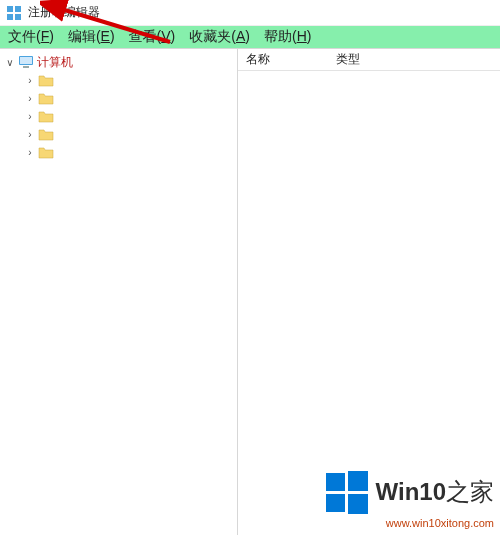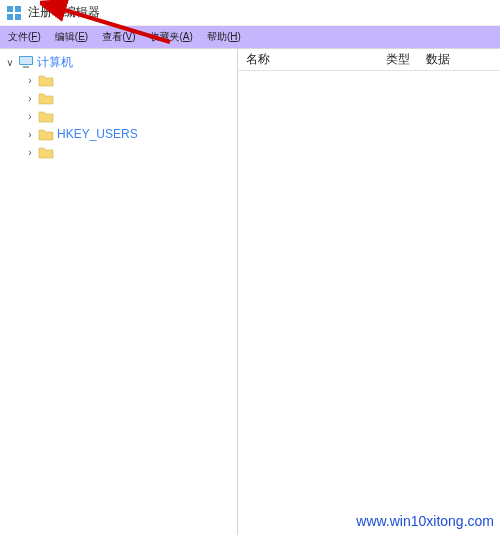--- a/index.html
+++ b/index.html
@@ -26,22 +26,22 @@
     display: inline-flex;
     align-items: center; justify-content: center;
   }
   .titlebar-text { color: #222; }
   .menubar {
     height: 22px;
     display: flex;
     align-items: center;
     gap: 14px;
     padding: 0 8px;
-    background: #c4b5fd;
-    font-size: 10px;
+    background: #86efac;
+    font-size: 14px;
     color: #222;
   }
   .menu-item { cursor: default; }
   .menu-item .hotkey { text-decoration: underline; }
   .content {
     display: flex;
     height: calc(100% - 26px - 22px);
     border-top: 1px solid #d7d7d7;
   }
   .tree-pane {
@@ -56,48 +56,48 @@
     align-items: center;
     height: 18px;
     padding-left: 4px;
     white-space: nowrap;
   }
   .tree-toggle {
     width: 12px; text-align: center; color: #555; font-size: 10px;
     margin-right: 2px;
   }
   .tree-icon { width: 16px; height: 16px; margin-right: 3px; display:inline-flex; align-items:center; justify-content:center;}
-  .tree-label { color: #3b82f6; }
+  .tree-label { color: #b91c1c; }
   .tree-children { list-style: none; padding-left: 20px; }
   .list-pane { flex: 1; display: flex; flex-direction: column; }
   .list-header {
     display: flex;
     align-items: center;
     height: 22px;
     border-bottom: 1px solid #e3e3e3;
     color: #222;
   }
   .col { padding: 0 8px; }
   .col-name { width: 90px; }
-  .col-type { width: 90px; text-align: right; }
+  .col-type { width: 90px; }
   .col-data { flex: 1; }
   .watermark {
     position: absolute;
     right: 6px;
     bottom: 6px;
     display: flex;
     flex-direction: column;
     align-items: flex-end;
     pointer-events: none;
   }
   .wm-row { display:flex; align-items:center; gap:6px; }
   .wm-logo { width:46px; height:46px; display:inline-flex; align-items:center; justify-content:center; }
   .wm-text { font-size: 24px; font-weight: 600; color: #2f2f2f; font-family: "Segoe UI", sans-serif; }
   .wm-text .thin { font-weight: 400; }
-  .wm-url { font-size: 14px; color: #1d4ed8; margin-top: 2px; text-align: center; }
+  .wm-url { font-size: 11px; color: #c2410c; margin-top: 2px; text-align: center; }
   
   .arrow {
     position: absolute;
     top: 0px; left: 40px;
     pointer-events: none;
   }
 </style>
 </head>
 <body>
 
@@ -162,49 +162,60 @@
                 </svg>
             </span>
           </li>
           <li class="tree-row">
             <span class="tree-toggle">›</span>
             <span class="tree-icon">
               <svg width="16" height="14" viewBox="0 0 16 14">
                   <path d="M1 3h5l1 2h8v8H1z" fill="#f7d774" stroke="#caa63e" stroke-width="0.5"></path>
                 </svg>
             </span>
-            <span class="tree-label">HKEY_USERS</span>
           </li>
           <li class="tree-row">
             <span class="tree-toggle">›</span>
             <span class="tree-icon">
               <svg width="16" height="14" viewBox="0 0 16 14">
                   <path d="M1 3h5l1 2h8v8H1z" fill="#f7d774" stroke="#caa63e" stroke-width="0.5"></path>
                 </svg>
             </span>
           </li>
         </ul>
       </li>
     </ul>
   </div>
 
   <div class="list-pane">
     <div class="list-header">
       <div class="col col-name">名称</div>
       <div class="col col-type">类型</div>
-      <div class="col col-data">数据</div>
     </div>
     <div style="flex:1"></div>
   </div>
 </div>
 
 <svg class="arrow" width="150" height="50">
   <defs>
     <marker id="ah" markerWidth="10" markerHeight="10" refX="2" refY="3" orient="auto">
       <path d="M0,0 L0,6 L8,3 z" fill="#d30000"></path>
     </marker>
   </defs>
   <line x1="130" y1="42" x2="18" y2="8" stroke="#d30000" stroke-width="4" marker-end="url(#ah)"></line>
 </svg>
 
 <div class="watermark">
+  <div class="wm-row">
+    <span class="wm-logo">
+      <svg width="46" height="46" viewBox="0 0 46 46">
+        <rect x="2" y="4" width="19" height="18" fill="#0078d7"></rect>
+        <rect x="24" y="2" width="20" height="20" fill="#0078d7"></rect>
+        <rect x="2" y="25" width="19" height="18" fill="#0078d7"></rect>
+        <rect x="24" y="25" width="20" height="20" fill="#0078d7"></rect>
+      </svg>
+    </span>
+    <span class="wm-text">
+      <span>Win10</span><span class="thin">之家</span>
+    </span>
+  </div>
   <div class="wm-url">www.win10xitong.com</div>
 </div>
 
 </body></html>

